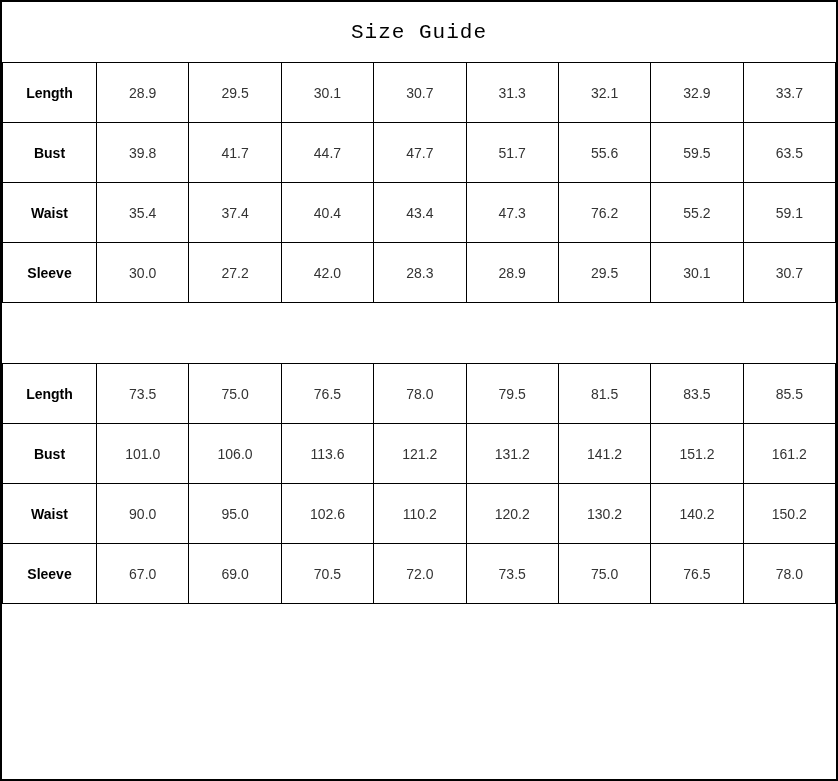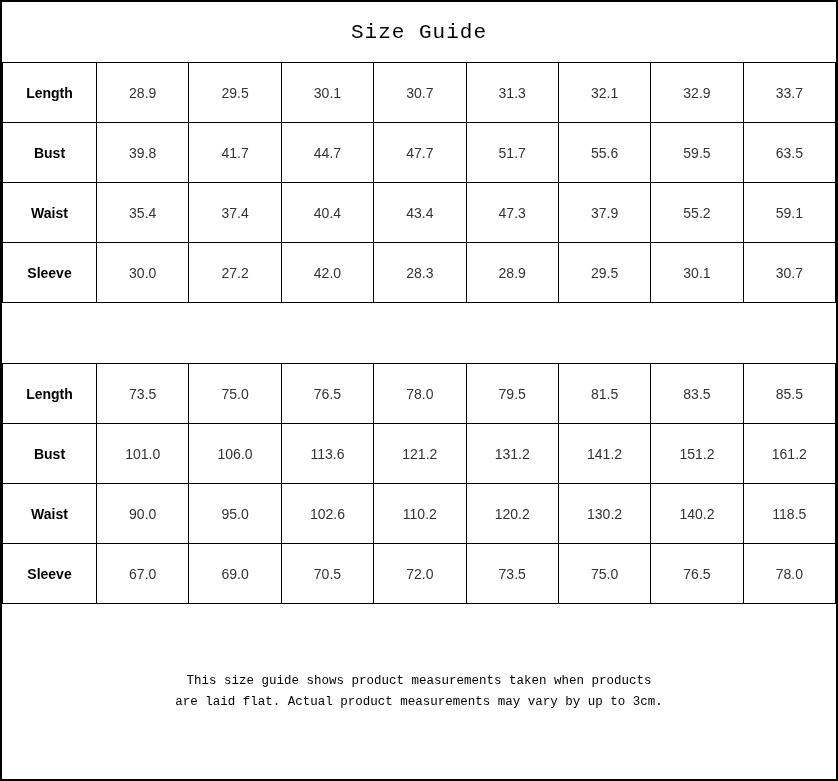--- a/index.html
+++ b/index.html
@@ -119,21 +119,21 @@
           <td class="value-cell">59.5</td>
           <td class="value-cell">63.5</td>
         </tr>
         <tr>
           <td class="row-label">Waist</td>
           <td class="value-cell">35.4</td>
           <td class="value-cell">37.4</td>
           <td class="value-cell">40.4</td>
           <td class="value-cell">43.4</td>
           <td class="value-cell">47.3</td>
-          <td class="value-cell">37.9</td>
+          <td class="value-cell">76.2</td>
           <td class="value-cell">55.2</td>
           <td class="value-cell">59.1</td>
         </tr>
         <tr>
           <td class="row-label">Sleeve</td>
           <td class="value-cell">30.0</td>
           <td class="value-cell">27.2</td>
           <td class="value-cell">42.0</td>
           <td class="value-cell">28.3</td>
           <td class="value-cell">28.9</td>
@@ -183,34 +183,30 @@
         </tr>
         <tr>
           <td class="row-label">Waist</td>
           <td class="value-cell">90.0</td>
           <td class="value-cell">95.0</td>
           <td class="value-cell">102.6</td>
           <td class="value-cell">110.2</td>
           <td class="value-cell">120.2</td>
           <td class="value-cell">130.2</td>
           <td class="value-cell">140.2</td>
-          <td class="value-cell">118.5</td>
+          <td class="value-cell">150.2</td>
         </tr>
         <tr>
           <td class="row-label">Sleeve</td>
           <td class="value-cell">67.0</td>
           <td class="value-cell">69.0</td>
           <td class="value-cell">70.5</td>
           <td class="value-cell">72.0</td>
           <td class="value-cell">73.5</td>
           <td class="value-cell">75.0</td>
           <td class="value-cell">76.5</td>
           <td class="value-cell">78.0</td>
         </tr>
       </tbody>
     </table>
 
-  <div class="footer-row">
-    <div>This size guide shows product measurements taken when products</div>
-    <div>are laid flat. Actual product measurements may vary by up to 3cm.</div>
-  </div>
 
 </div>
 
 </body></html>

